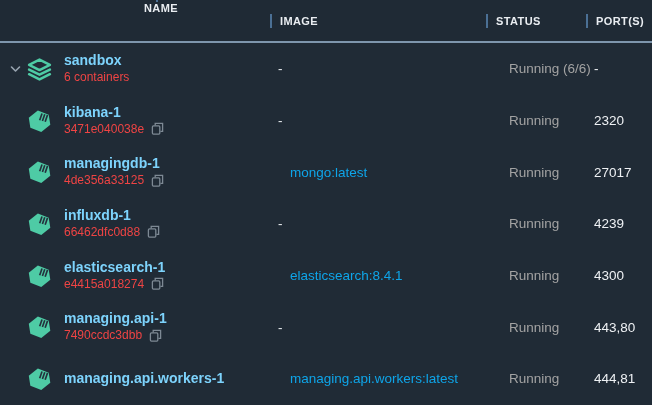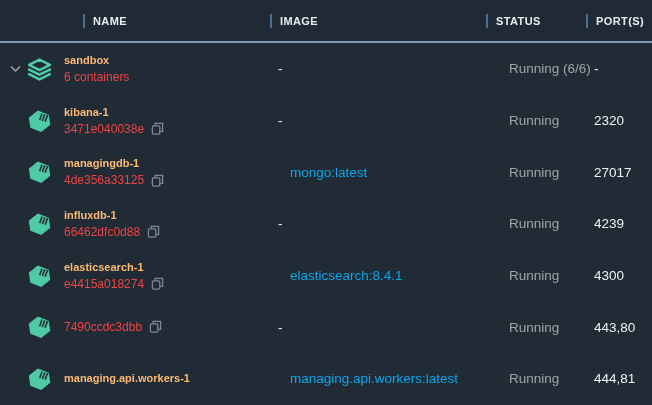--- a/index.html
+++ b/index.html
@@ -13,41 +13,41 @@
 
   
   .thead{
     height:41px;flex:0 0 41px;
     display:grid;grid-template-columns:270px 216px 100px 1fr;
     align-items:center;
     background:#1f2a35;
     border-bottom:2px solid #7e96ad;
   }
   .th{display:flex;align-items:center;height:100%;}
-  .th:first-child{padding-left:83px;}
+  .th:first-child{padding-left:52px;flex-direction:column;}
   .th .colbar{width:2px;height:14px;background:#4b7095;margin-right:8px;flex:0 0 2px;}
   .th .collabel{
     color:#e9edf1;font-size:11px;font-weight:bold;letter-spacing:.4px;
   }
 
   
   .tbody{flex:1;display:flex;flex-direction:column;}
   .row{
     height:51.7px;flex:0 0 51.7px;
     display:grid;grid-template-columns:270px 216px 100px 1fr;
     align-items:center;cursor:pointer;
   }
   .cell-name{display:flex;align-items:center;padding-left:10px;min-width:0;}
   .chev{width:17px;flex:0 0 17px;display:flex;align-items:center;visibility:hidden;}
   .row.group .chev{visibility:visible;}
   .icon-wrap{width:25px;height:26px;flex:0 0 25px;margin-right:12px;display:flex;align-items:center;justify-content:center;}
   .stack-icon{display:none;}
   .row.group .stack-icon{display:block;}
   .name-lines{display:flex;flex-direction:column;line-height:17px;min-width:0;}
-  .c-name{color:#fdba74;font-size:11px;font-weight:bold;white-space:nowrap;}
+  .c-name{color:#7dd3fc;font-size:14px;font-weight:bold;white-space:nowrap;}
   .c-sub{color:#ef4444;font-size:12px;display:flex;align-items:center;white-space:nowrap;}
   .copy-btn{margin-left:7px;display:inline-flex;background:none;border:none;padding:0;cursor:pointer;}
 
   .cell-image,.cell-status,.cell-ports{padding-left:8px;font-size:13.5px;color:#e9edf1;white-space:nowrap;}
   .cell-image.link{color:#0ea5e9;margin-left:12px;}
   .cell-status{color:#a3a3a3;margin-left:15px;}
   .cell-ports{color:#eef1f4;}
 </style>
 </head>
 <body>
@@ -278,20 +278,21 @@
             <path d="M13 2 L23.5 8 L23.5 18.5 L13 24.5 L2.5 18.5 L2.5 8 Z" fill="#4ecba5"></path>
             <g fill="#24313d">
               <rect x="14.2" y="5.2" width="1.7" height="7.5" transform="rotate(28 15 9)"></rect>
               <rect x="17.0" y="6.4" width="1.7" height="7.5" transform="rotate(28 17.8 10)"></rect>
               <rect x="19.8" y="7.6" width="1.7" height="7.5" transform="rotate(28 20.6 11)"></rect>
             </g>
           </g>
         </svg>
       </span>
       <span class="name-lines">
+        <span class="c-name">managing.api-1</span>
         <span class="c-sub">
           <span>7490ccdc3dbb</span>
           <button class="copy-btn">
             <svg width="13" height="14" viewBox="0 0 13 14">
               <g fill="none" stroke="#7d8994" stroke-width="1.3">
                 <path d="M4.2 3.4 V1.4 H11.6 V9.4 H9.4"></path>
                 <rect x="1.4" y="3.9" width="7.4" height="8.2" rx="1"></rect>
               </g>
             </svg>
           </button>

